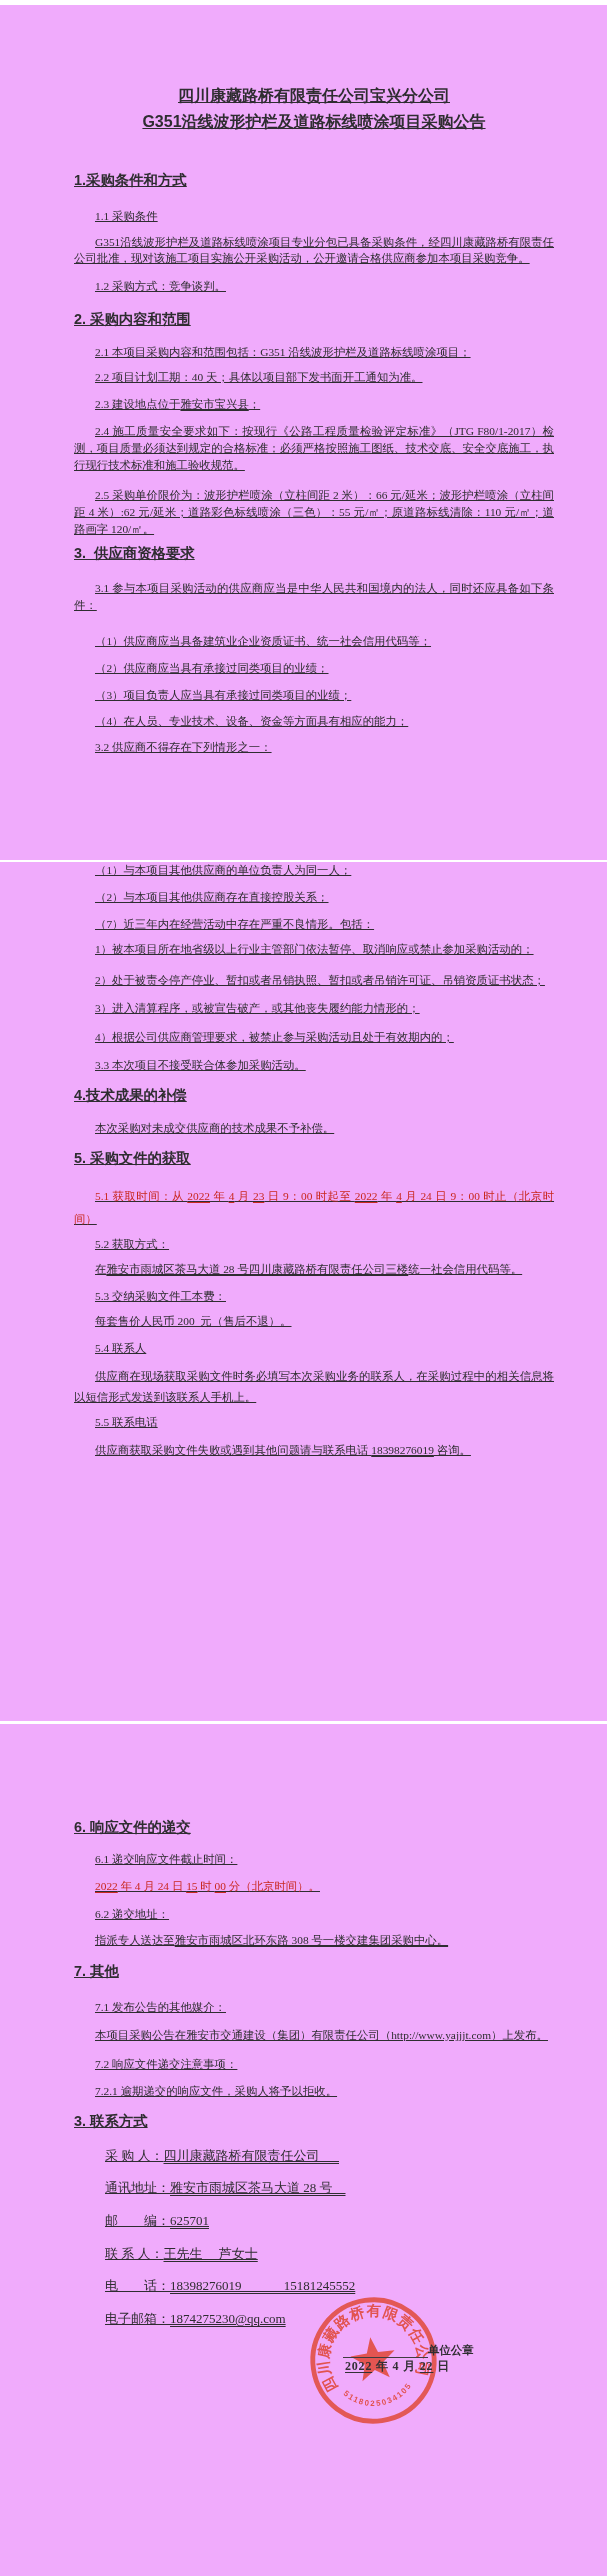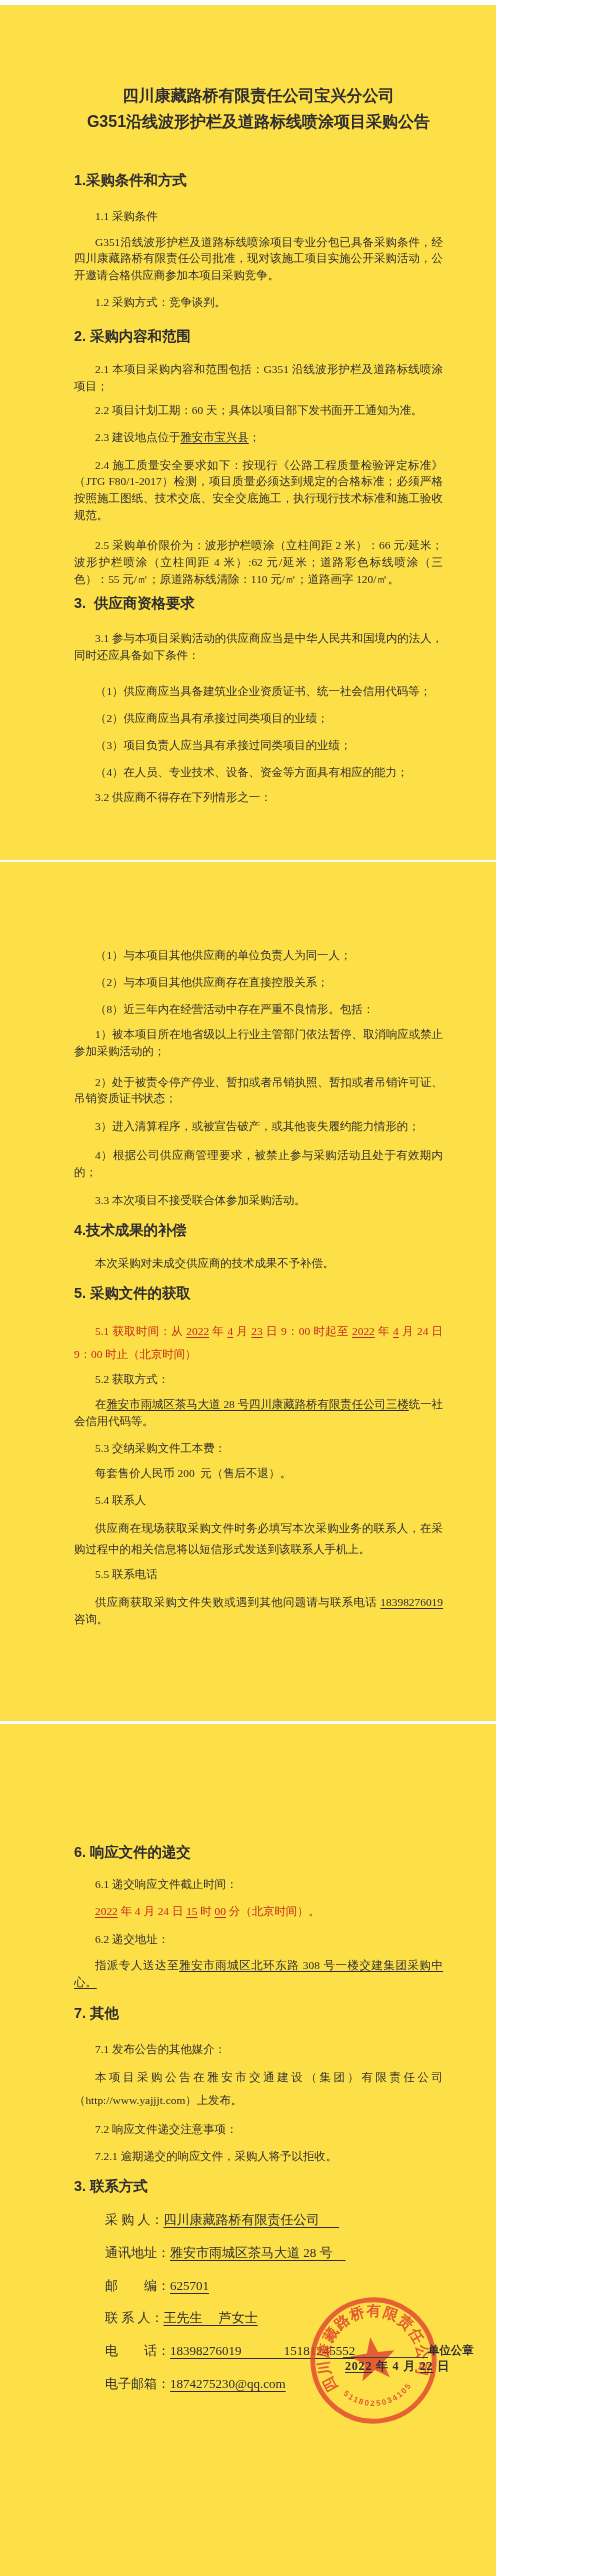--- a/index.html
+++ b/index.html
@@ -4,30 +4,31 @@
 <style>
   html,body{margin:0;padding:0;}
   body{
     width:607px;
     background:#ffffff;
     font-family:"Liberation Serif","DejaVu Serif",serif;
     color:#2f2d31;
   }
   .page{
     position:relative;
-    width:496px;
-    background:#fde047;
+    width:607px;
+    background:#f0abfc;
     box-sizing:border-box;
     padding-left:74px;
     padding-right:53px;
     overflow:hidden;
+    text-decoration:underline;
   }
   #page1{height:860px;margin-bottom:2.3px;border-top:5.3px solid #ffffff;padding-top:78px;}
-  #page2{height:859px;margin-bottom:2.3px;padding-top:85px;}
-  #page3{height:852px;padding-top:118px;}
+  #page2{height:859px;margin-bottom:2.3px;}
+  #page3{height:852px;padding-top:93px;}
   .t{
     text-align:center;
     font-family:"Liberation Sans","DejaVu Sans",sans-serif;
     font-weight:bold;
     font-size:16px;
     line-height:26px;
     margin:0;
     white-space:pre-wrap;
   }
   .h{
@@ -77,38 +78,38 @@
   <p class="t">四川康藏路桥有限责任公司宝兴分公司</p>
   <p class="t">G351沿线波形护栏及道路标线喷涂项目采购公告</p>
 
   <p class="h" style="margin-top:35px">1.采购条件和方式</p>
   <p class="p" style="margin-top:18px">1.1 采购条件</p>
   <p class="p" style="margin-top:9px">G351沿线波形护栏及道路标线喷涂项目专业分包已具备采购条件，经四川康藏路桥有限责任公司批准，现对该施工项目实施公开采购活动，公开邀请合格供应商参加本项目采购竞争。</p>
   <p class="p" style="margin-top:10.6px">1.2 采购方式：竞争谈判。</p>
 
   <p class="h" style="margin-top:15px">2. 采购内容和范围</p>
   <p class="p" style="margin-top:15px">2.1 本项目采购内容和范围包括：G351 沿线波形护栏及道路标线喷涂项目；</p>
-  <p class="p" style="margin-top:7.6px">2.2 项目计划工期：60 天；具体以项目部下发书面开工通知为准。</p>
+  <p class="p" style="margin-top:7.6px">2.2 项目计划工期：40 天；具体以项目部下发书面开工通知为准。</p>
   <p class="p" style="margin-top:10.6px"><span>2.3 建设地点位于</span><span class="u">雅安市宝兴县</span><span>；</span></p>
   <p class="p" style="margin-top:10.6px">2.4 施工质量安全要求如下：按现行《公路工程质量检验评定标准》（JTG F80/1-2017）检测，项目质量必须达到规定的合格标准；必须严格按照施工图纸、技术交底、安全交底施工，执行现行技术标准和施工验收规范。</p>
   <p class="p" style="margin-top:13.7px">2.5 采购单价限价为：波形护栏喷涂（立柱间距 2 米）：66 元/延米；波形护栏喷涂（立柱间距 4 米）:62 元/延米；道路彩色标线喷涂（三色）：55 元/㎡；原道路标线清除：110 元/㎡；道路画字 120/㎡。</p>
 
   <p class="h" style="margin-top:6px">3.  供应商资格要求</p>
   <p class="p" style="margin-top:16.7px">3.1 参与本项目采购活动的供应商应当是中华人民共和国境内的法人，同时还应具备如下条件：</p>
   <p class="p" style="margin-top:20px">（1）供应商应当具备建筑业企业资质证书、统一社会信用代码等；</p>
   <p class="p" style="margin-top:10px">（2）供应商应当具有承接过同类项目的业绩；</p>
   <p class="p" style="margin-top:10px">（3）项目负责人应当具有承接过同类项目的业绩；</p>
   <p class="p" style="margin-top:10px">（4）在人员、专业技术、设备、资金等方面具有相应的能力；</p>
   <p class="p" style="margin-top:9px">3.2 供应商不得存在下列情形之一：</p>
 </div>
 
 <div class="page" id="page2">
   <p class="p">（1）与本项目其他供应商的单位负责人为同一人；</p>
   <p class="p" style="margin-top:10px">（2）与本项目其他供应商存在直接控股关系；</p>
-  <p class="p" style="margin-top:10px">（8）近三年内在经营活动中存在严重不良情形。包括：</p>
+  <p class="p" style="margin-top:10px">（7）近三年内在经营活动中存在严重不良情形。包括：</p>
   <p class="p" style="margin-top:9px">1）被本项目所在地省级以上行业主管部门依法暂停、取消响应或禁止参加采购活动的；</p>
   <p class="p" style="margin-top:13.7px">2）处于被责令停产停业、暂扣或者吊销执照、暂扣或者吊销许可证、吊销资质证书状态；</p>
   <p class="p" style="margin-top:11.4px">3）进入清算程序，或被宣告破产，或其他丧失履约能力情形的；</p>
   <p class="p" style="margin-top:12px">4）根据公司供应商管理要求，被禁止参与采购活动且处于有效期内的；</p>
   <p class="p" style="margin-top:12px">3.3 本次项目不接受联合体参加采购活动。</p>
 
   <p class="h" style="margin-top:10.6px">4.技术成果的补偿</p>
   <p class="p" style="margin-top:15px">本次采购对未成交供应商的技术成果不予补偿。</p>
 
   <p class="h" style="margin-top:12px">5. 采购文件的获取</p>

